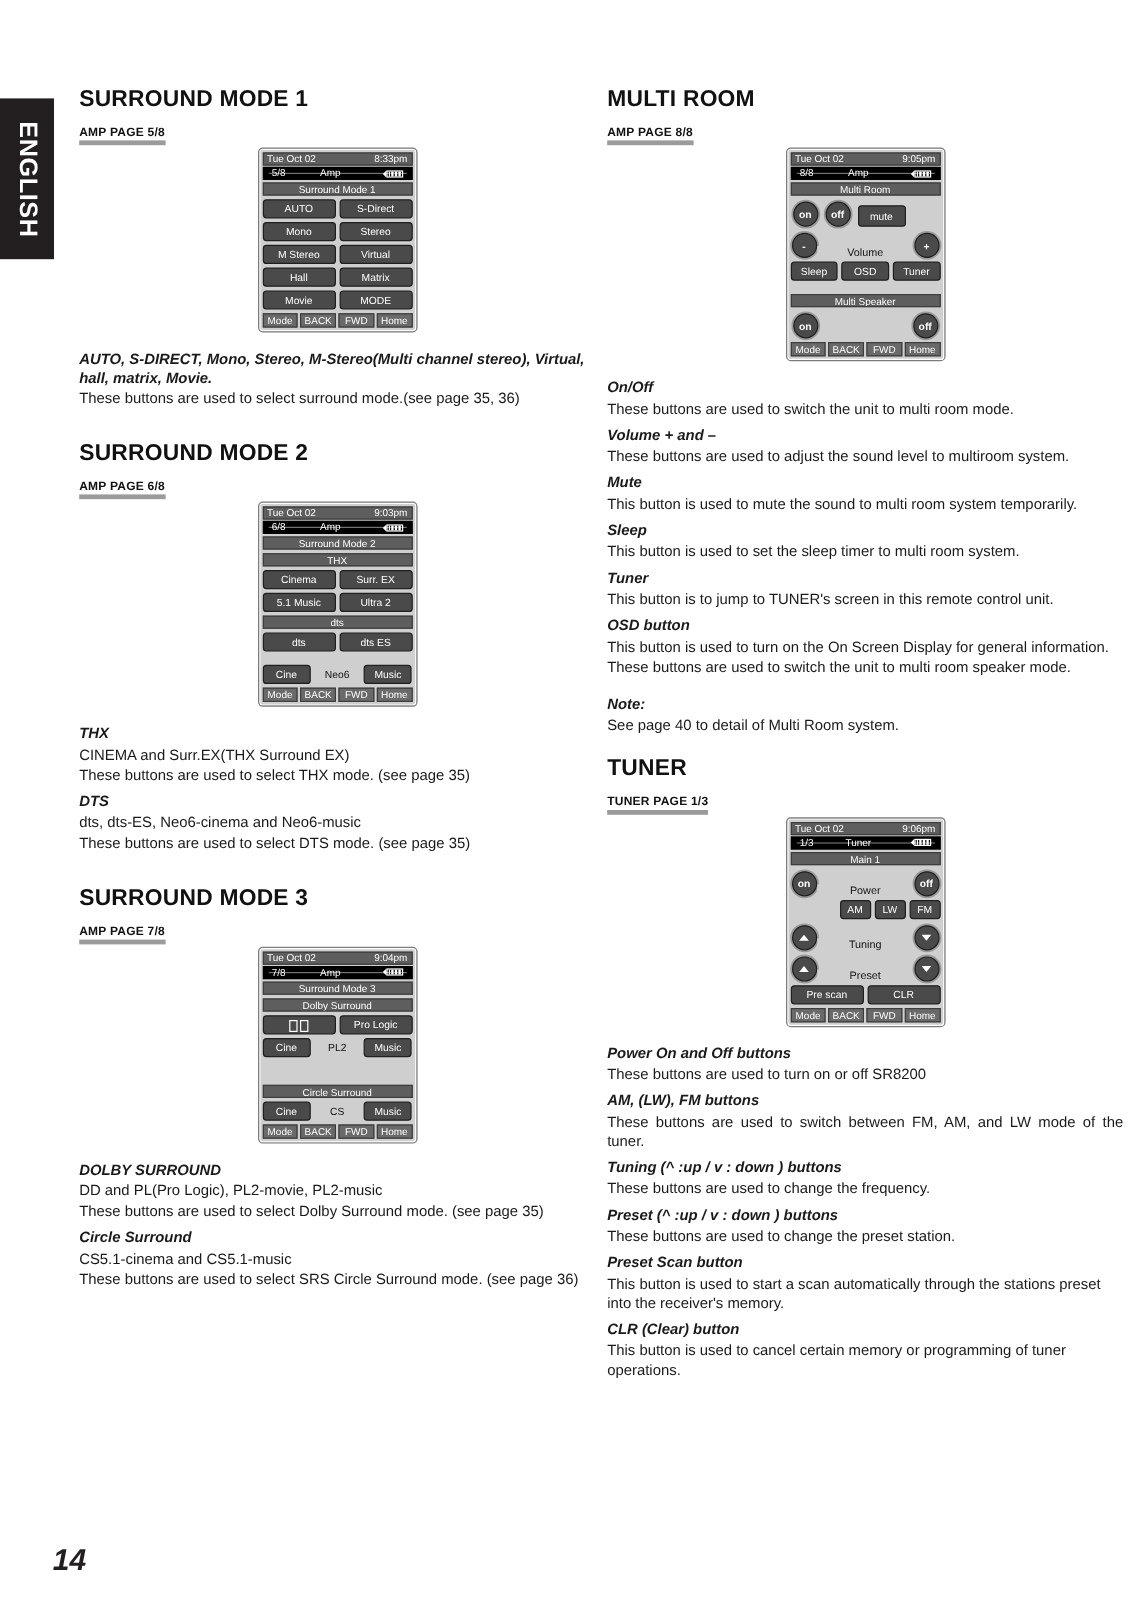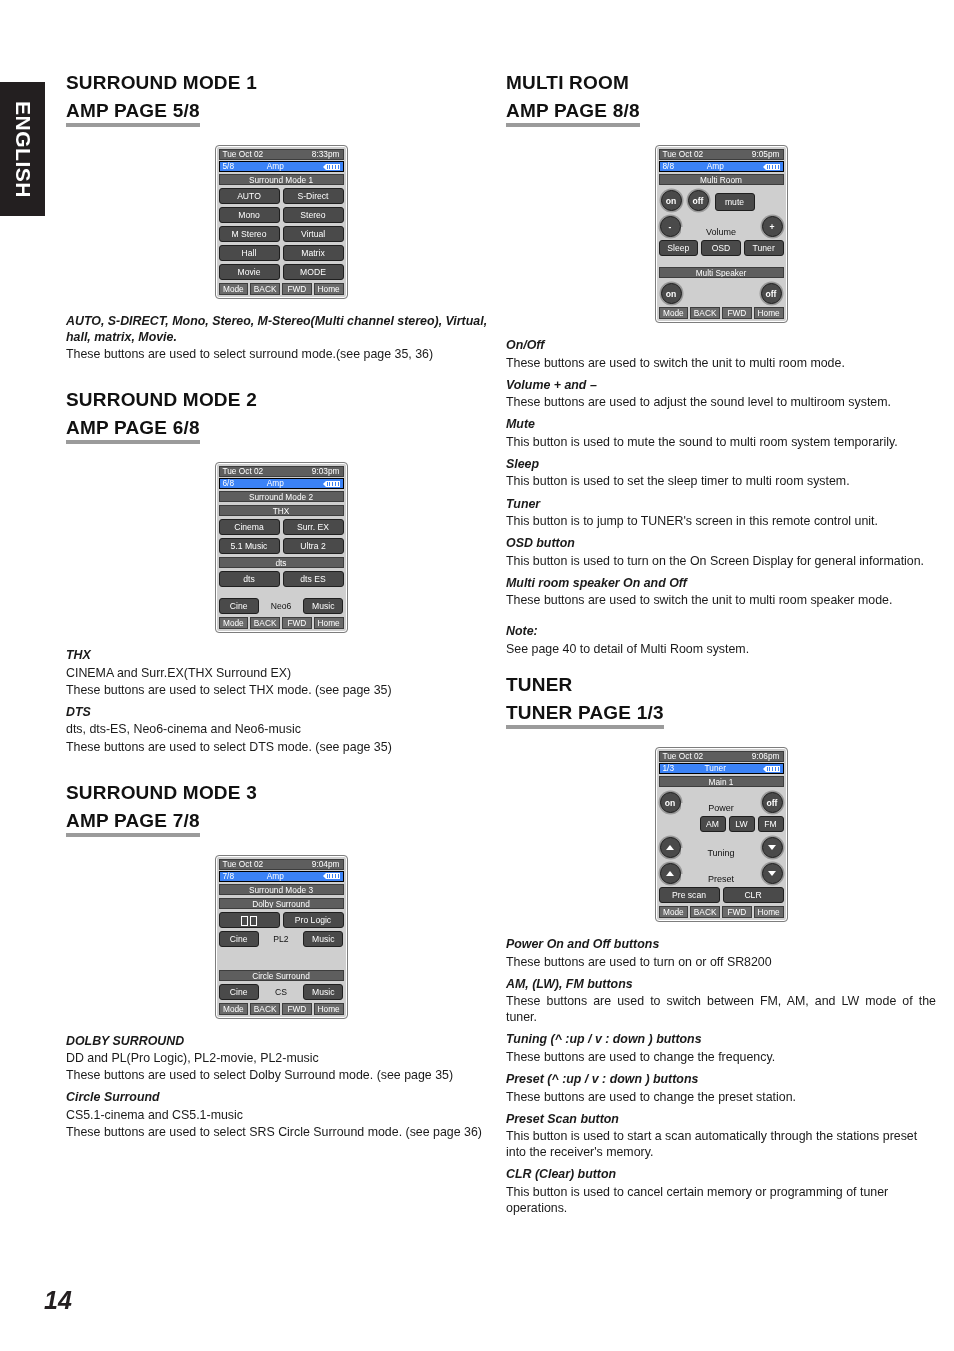--- a/index.html
+++ b/index.html
@@ -28,22 +28,22 @@
   
   .col{position:absolute;top:72px;width:430px;}
   .col-left{left:66px;}
   .col-right{left:506px;}
 
   h2.sect{
     font-size:19px;font-weight:bold;margin:0 0 6px 0;letter-spacing:.2px;
     color:#111;
   }
   .subhead{
-    display:inline-block;font-size:19px;font-weight:bold;color:#111;
-    border-bottom:4px solid #9b9b9b;padding-bottom:1px;margin-bottom:18px;
+    display:inline-block;font-size:10px;font-weight:bold;color:#111;
+    border-bottom:4px solid #9b9b9b;padding-bottom:1px;margin-bottom:2px;
     letter-spacing:.2px;
   }
   .sec{margin-bottom:0;}
   .spacer-lg{height:26px;}
   .spacer-md{height:16px;}
   .spacer-sm{height:8px;}
 
   .desc-title{
     font-size:12.4px;font-weight:bold;font-style:italic;margin:7px 0 1px 0;
     line-height:1.25;
@@ -69,21 +69,21 @@
   }
   .bar.full{width:100%;}
   .status{
     display:flex;justify-content:space-between;align-items:center;
     background:#5e5e5e;color:#fff;border:1px solid #3d3d3d;
     font-size:8.3px;line-height:11px;height:11px;padding:0 3px;
     box-sizing:border-box;margin-bottom:1px;white-space:nowrap;
   }
   .status2{
     display:flex;justify-content:flex-start;align-items:center;
-    background:#3b82f6;color:#fff;border:1px solid #000000;
+    background:#737373;color:#fff;border:5px solid #000000;
     font-size:8.3px;line-height:11px;height:11px;padding:0 3px;
     box-sizing:border-box;margin-bottom:2px;white-space:nowrap;
   }
   .status2 .mid{flex:1;text-align:center;margin-left:-6px;}
   .batt{
     display:inline-flex;align-items:center;
   }
   .batt .tri{
     width:0;height:0;border-top:3px solid transparent;
     border-bottom:3px solid transparent;border-right:3px solid #fff;
@@ -442,21 +442,20 @@
       <div class="desc-title">Volume + and –</div>
       <div class="desc-body">These buttons are used to adjust the sound level to multiroom system.</div>
       <div class="desc-title">Mute</div>
       <div class="desc-body just">This button is used to mute the sound  to multi room system temporarily.</div>
       <div class="desc-title">Sleep</div>
       <div class="desc-body">This button is used to set the sleep timer to multi room system.</div>
       <div class="desc-title">Tuner</div>
       <div class="desc-body">This button is to jump to TUNER's screen in this remote control unit.</div>
       <div class="desc-title">OSD button</div>
       <div class="desc-body just">This button is used to turn on the On Screen Display for general information.</div>
-      <div class="desc-title">Multi room speaker On and Off</div>
       <div class="desc-body">These buttons are used to switch the unit to multi room speaker mode.</div>
       <div class="spacer-sm"></div>
       <div class="desc-title">Note:</div>
       <div class="desc-body">See page 40 to detail of Multi Room system.</div>
     </div>
 
     <div class="spacer-md"></div>
 
     <div class="sec">
       <h2 class="sect">TUNER</h2>

